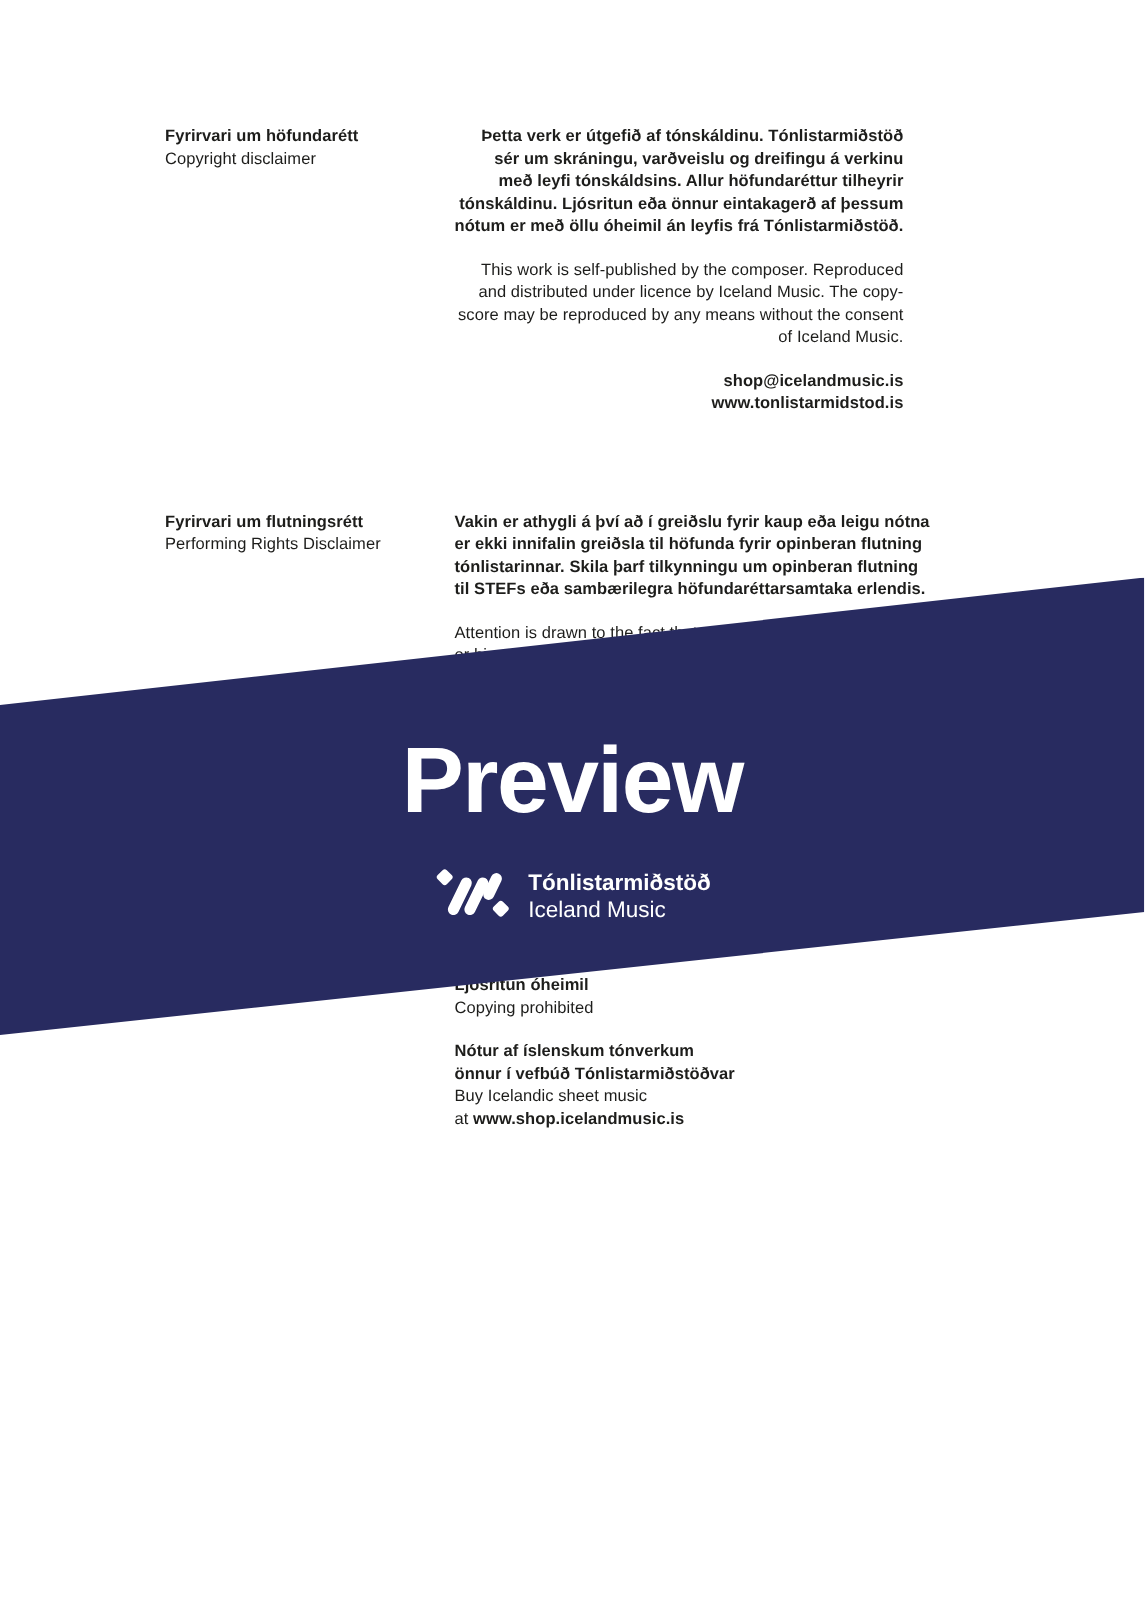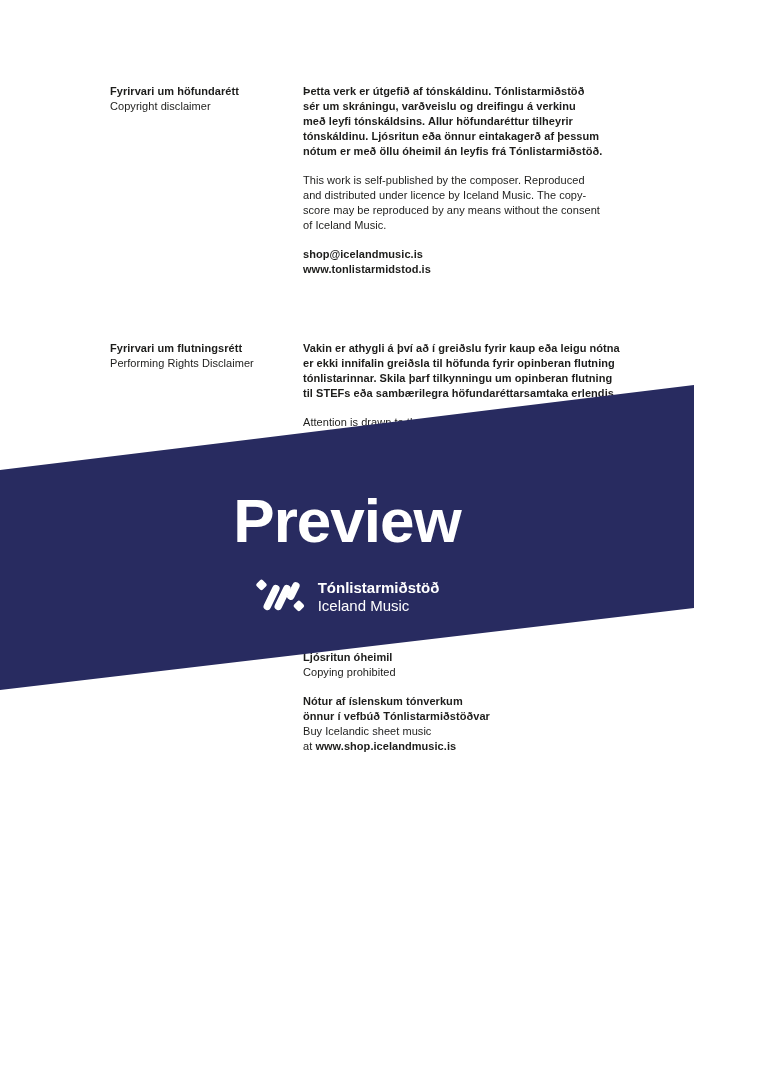--- a/index.html
+++ b/index.html
@@ -18,27 +18,27 @@
     letter-spacing:0.05px;
   }
   .b{font-weight:700;}
   .abs{position:absolute;}
 
   
   #section1-label{left:110px;top:84px;}
   #section2-label{left:110px;top:341px;}
 
   
-  #section1-body{left:303px;top:84px;}
+  #section1-body{left:303px;top:84px;text-align:right;}
   #section2-body{left:303px;top:341px;}
   .para-gap{height:14px;}
 
   
   #banner{
-    left:0;top:385px;width:694px;height:310px;
+    left:0;top:385px;width:763px;height:310px;
     background:var(--banner-color,#282b60);
     clip-path:polygon(0 85px, 100% 0, 100% 223px, 0 305px);
     z-index:5;
   }
   #preview-title{
     position:absolute;top:100px;left:0;width:100%;
     text-align:center;
     font-size:62px;font-weight:700;
     letter-spacing:-1px;
     color:#ffffff;

